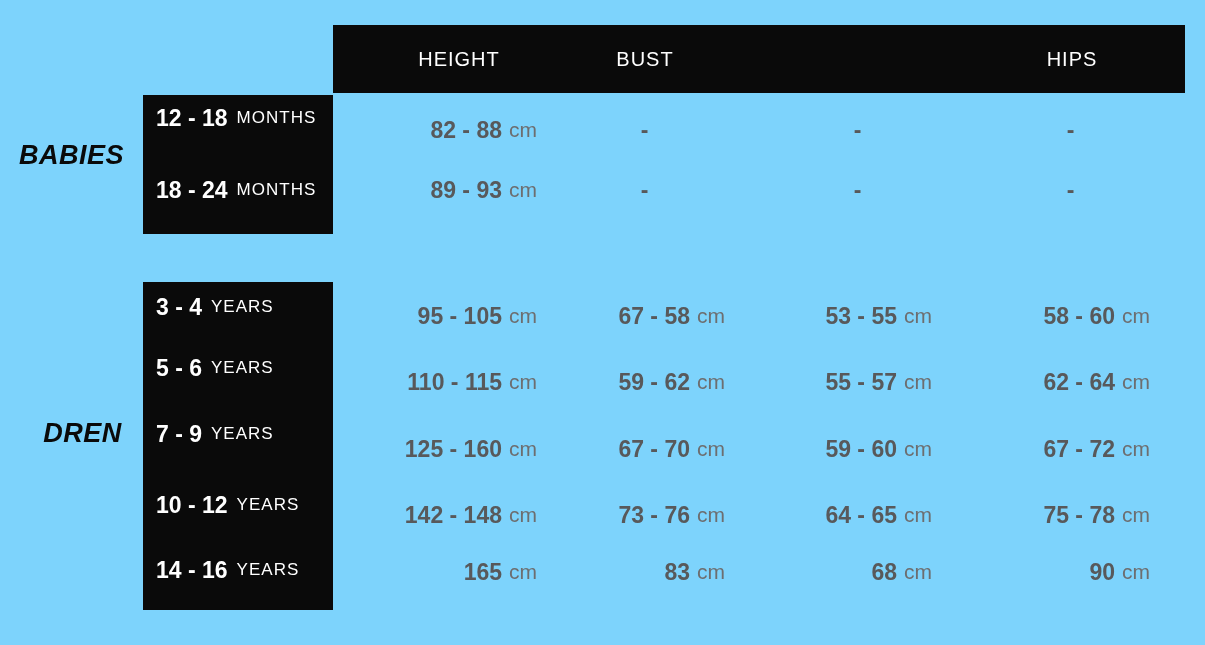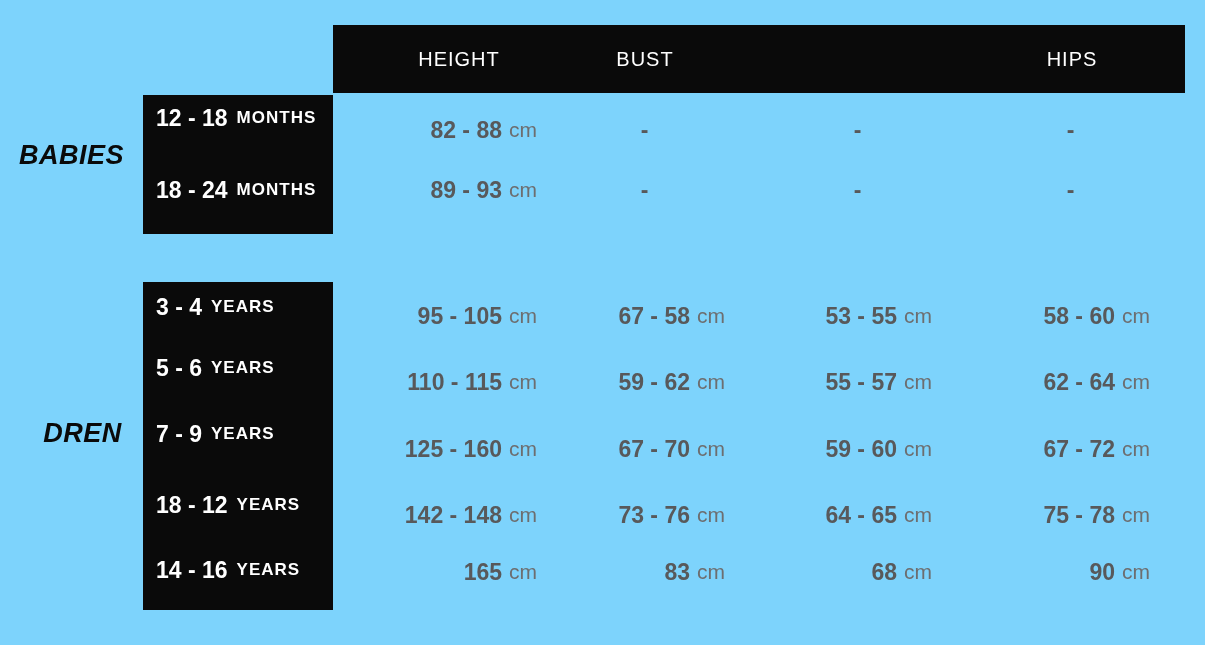--- a/index.html
+++ b/index.html
@@ -19,21 +19,21 @@
   .babies-label { left:0; top:140px; width:143px; }
   .children-label { left:30px; top:418px; width:105px; }
 
   
   .size-box { position:absolute; left:143px; width:190px; background:#0a0a0a; }
   .babies-box { top:95px; height:139px; }
   .children-box { top:282px; height:328px; }
   .box-row { position:absolute; left:13px; right:4px; height:36px; display:flex; align-items:center;
              color:#ffffff; white-space:nowrap; }
   .box-row .size { font-weight:bold; font-size:23px; }
-  .box-row .size-unit { font-size:17px; font-weight:700; margin-left:9px; letter-spacing:1px;text-align:right; }
+  .box-row .size-unit { font-size:17px; font-weight:400; margin-left:9px; letter-spacing:1px;text-align:right; }
   .br0 { top:5px; } .br1 { top:77px; }
   .cr0 { top:7px; } .cr1 { top:68px; } .cr2 { top:134px; } .cr3 { top:205px; } .cr4 { top:270px; }
 
   
   .vrow { position:absolute; left:333px; width:852px; height:36px;
           display:grid; grid-template-columns:213px 213px 213px 213px; }
   .vr0 { top:112px; } .vr1 { top:172px; }
   .vr2 { top:298px; } .vr3 { top:364px; } .vr4 { top:431px; } .vr5 { top:497px; } .vr6 { top:538px;margin-top:16px; }
   .vcell { display:flex; align-items:center; justify-content:flex-end; white-space:nowrap; }
   .vcell.c0 { padding-right:9px; } .vcell.c1 { padding-right:34px; }
@@ -81,21 +81,21 @@
     </div>
     <div class="box-row cr1">
       <span class="size">5 - 6</span>
       <span class="size-unit">YEARS</span>
     </div>
     <div class="box-row cr2">
       <span class="size">7 - 9</span>
       <span class="size-unit">YEARS</span>
     </div>
     <div class="box-row cr3">
-      <span class="size">18 - 12</span>
+      <span class="size">10 - 12</span>
       <span class="size-unit">YEARS</span>
     </div>
     <div class="box-row cr4">
       <span class="size">14 - 16</span>
       <span class="size-unit">YEARS</span>
     </div>
   </div>
 
   <div class="vrow vr0">
     <div class="vcell c0">

